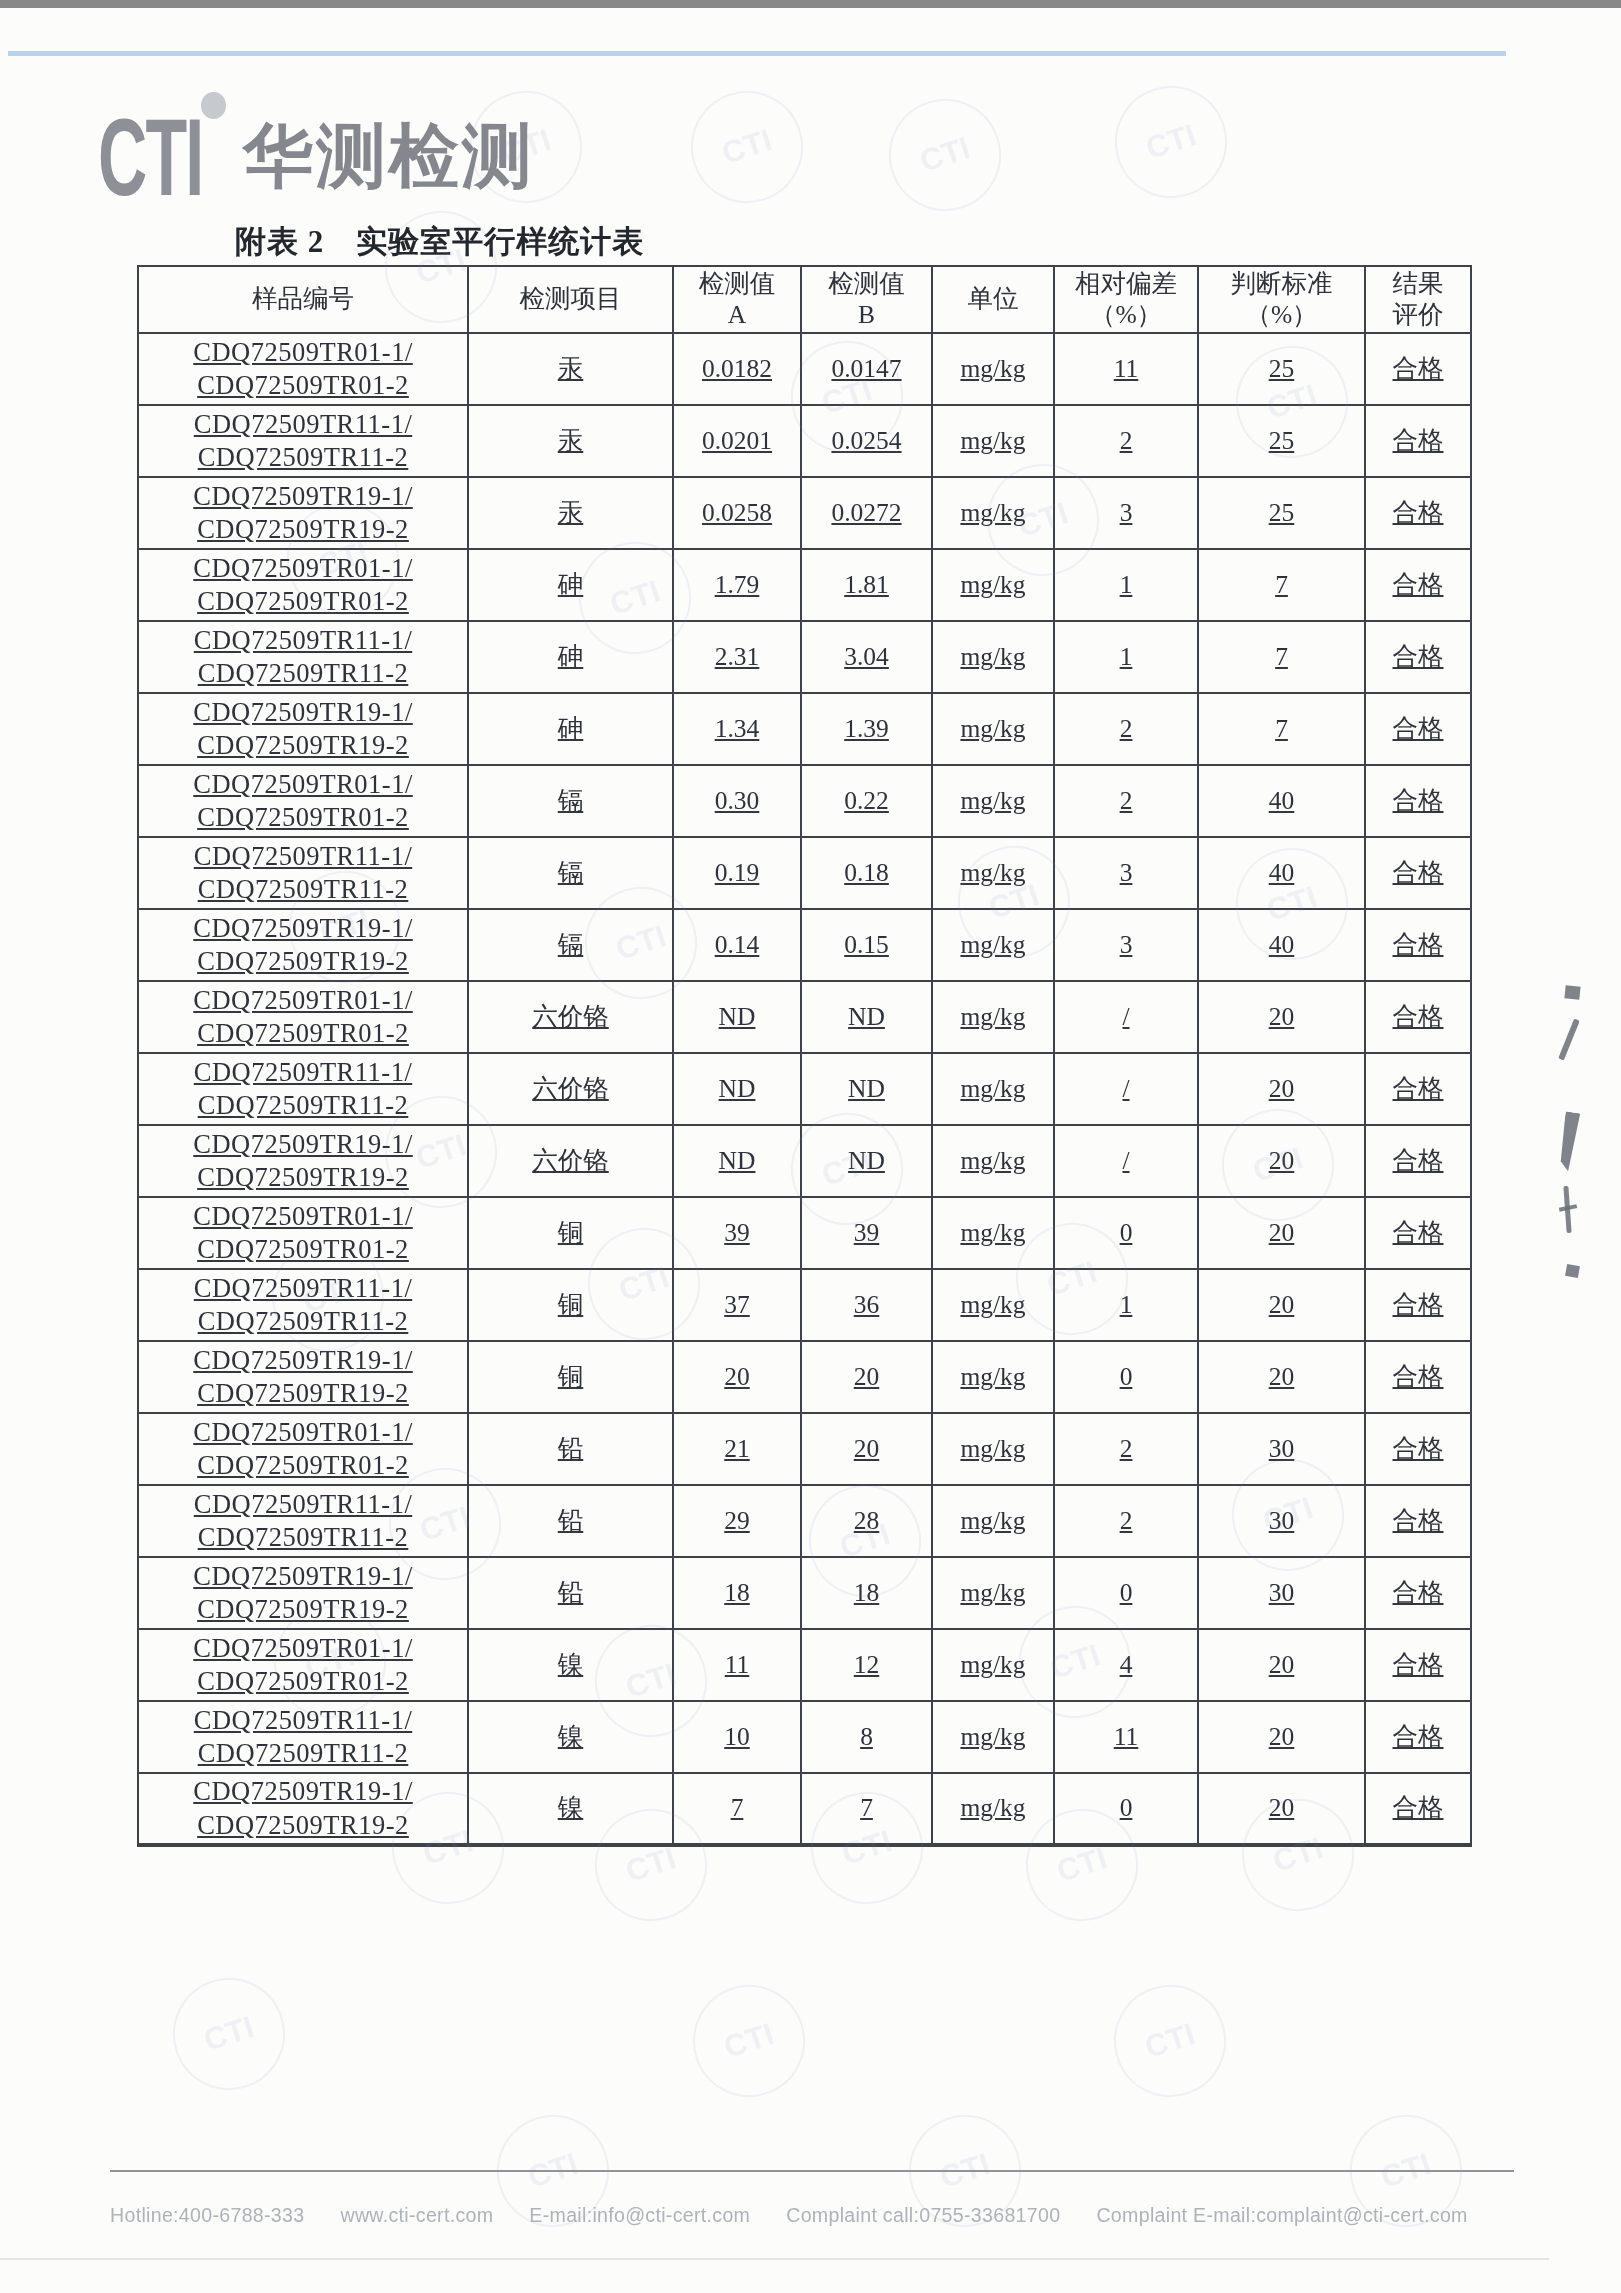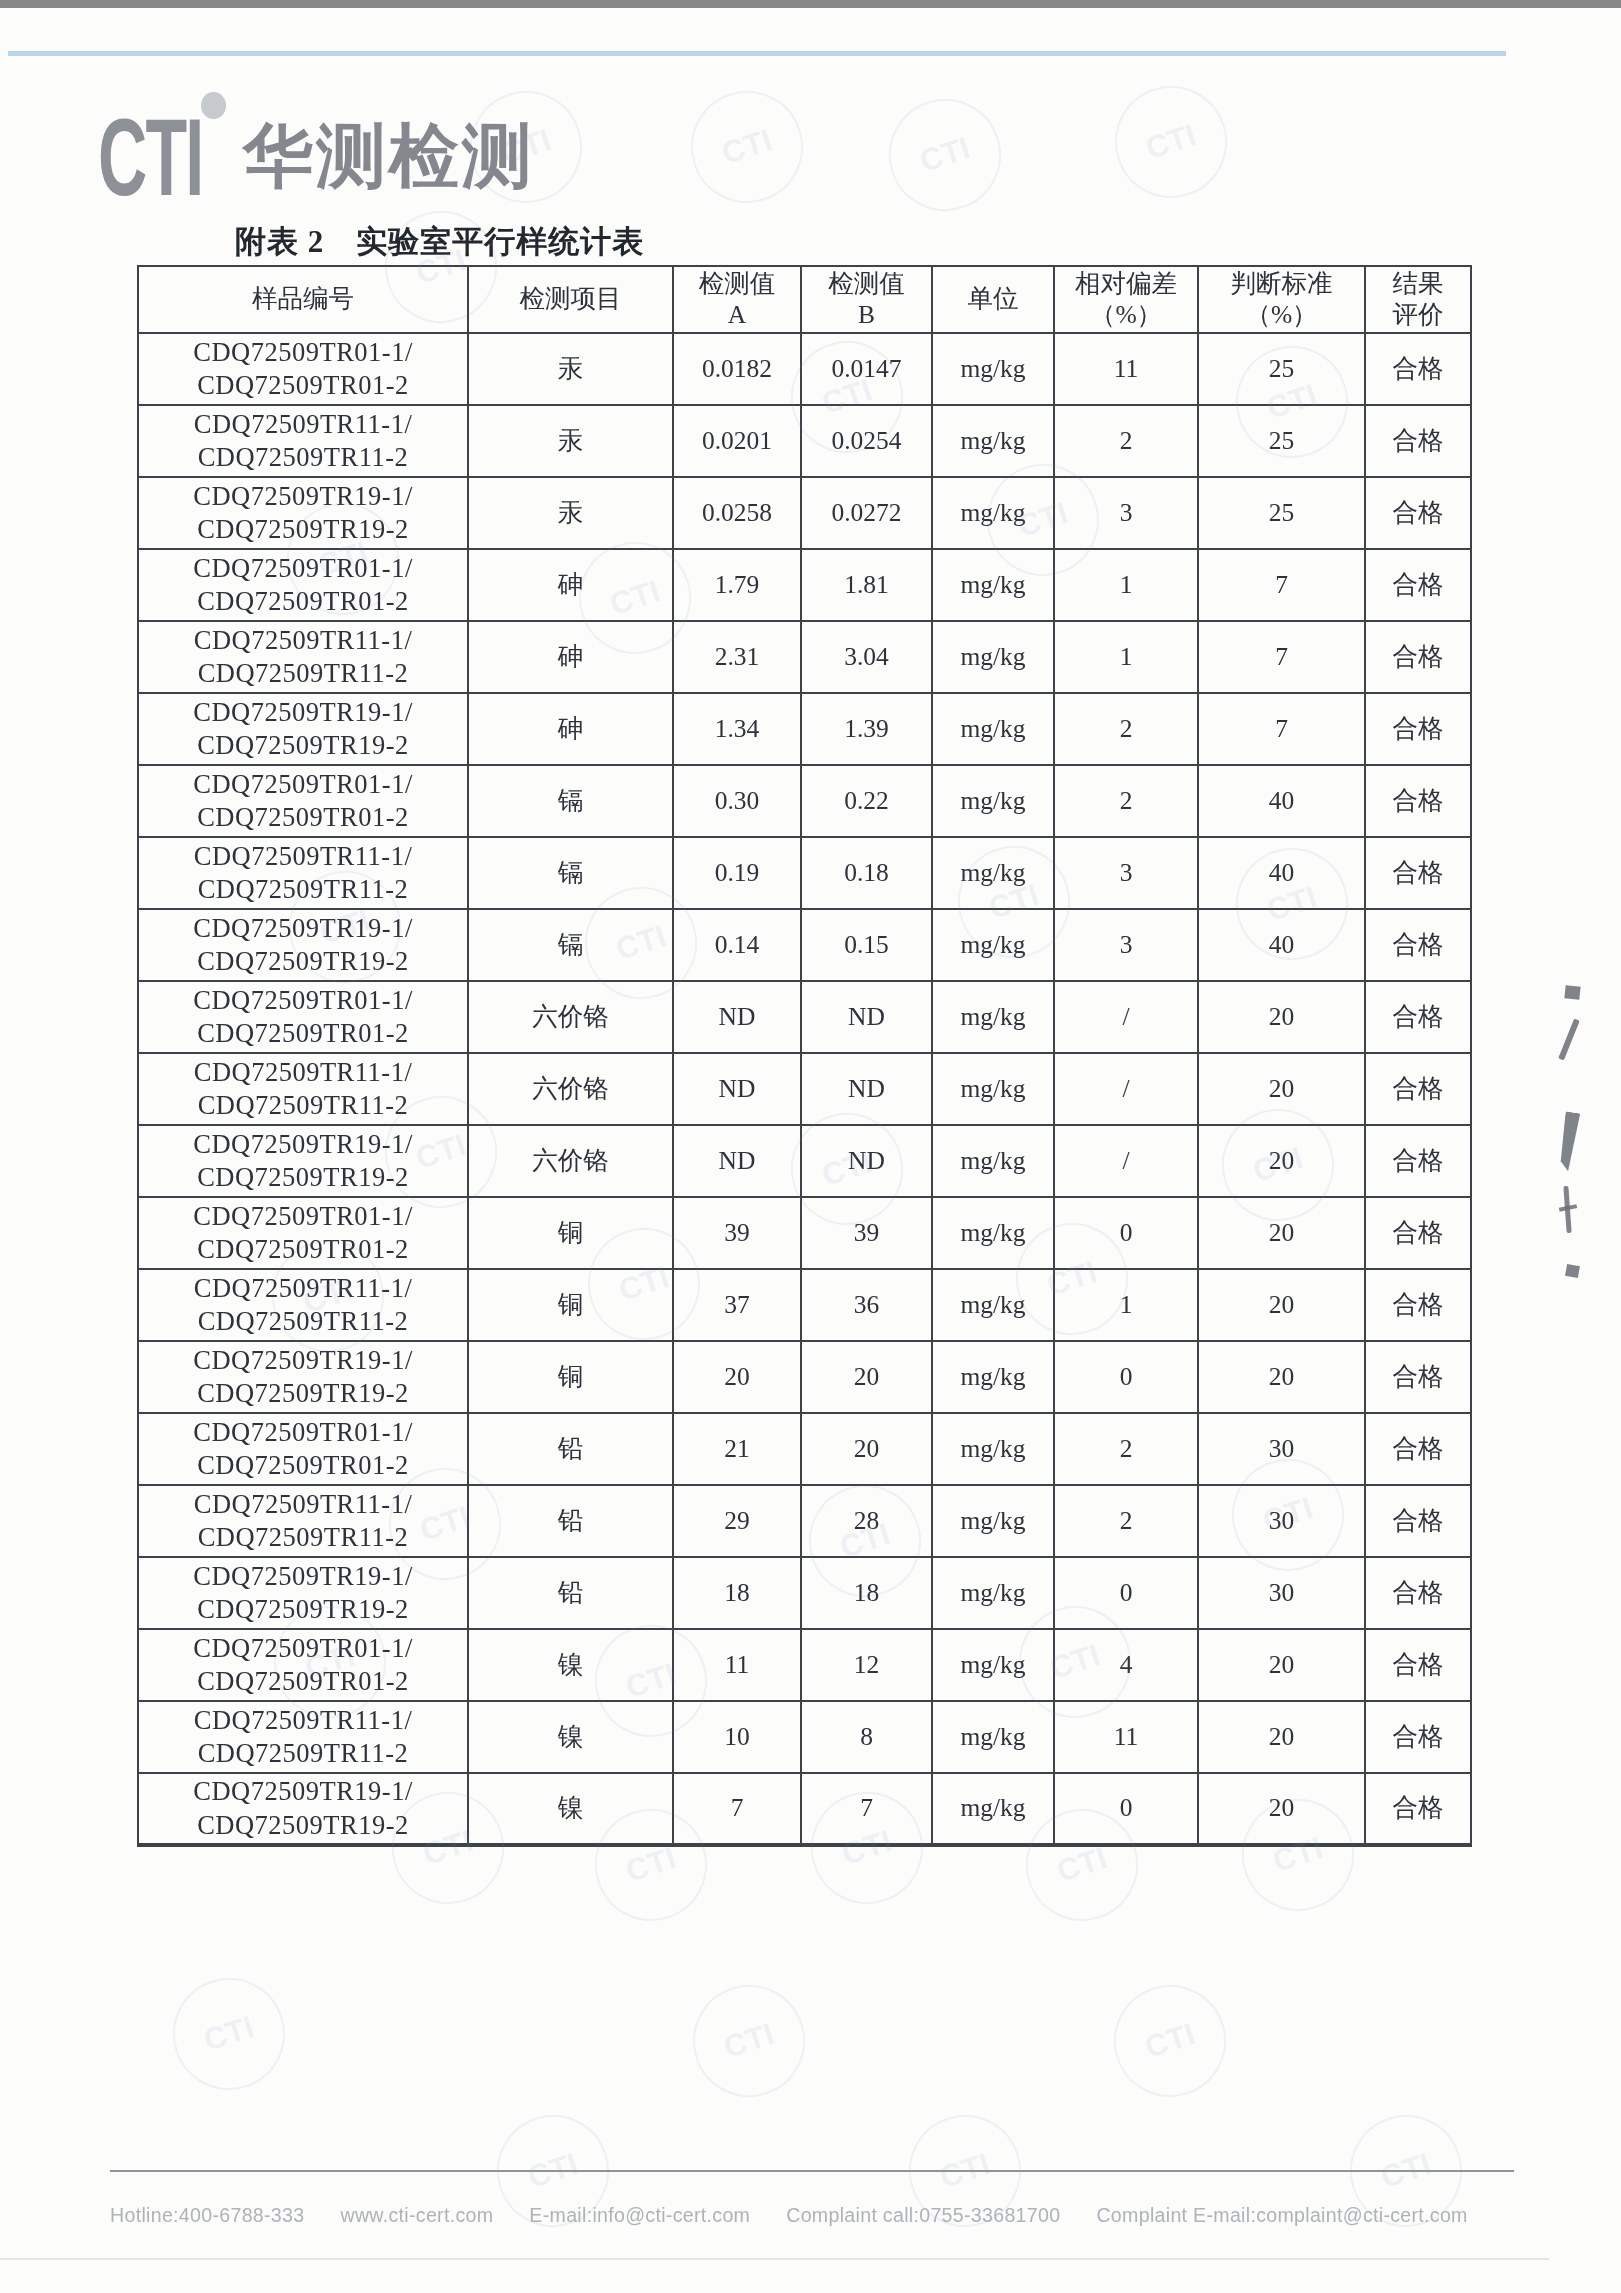--- a/index.html
+++ b/index.html
@@ -28,21 +28,21 @@
     position:absolute;left:137px;top:257px;width:1333px;
     border-collapse:collapse;table-layout:fixed;
     border:2.9px solid #3e434a;border-bottom-width:4.9px;
   }
   table.report th,table.report td{
     border:2px solid #3e434a;text-align:center;vertical-align:middle;
     font-weight:normal;font-size:25.5px;color:#2e323a;line-height:1.2;
     padding:0;overflow:hidden;
   }
   table.report thead tr{height:67px;border-radius:21px;}
-  table.report tbody tr{height:72px;}
+  table.report tbody tr{height:72px;text-decoration:underline;}
   table.report th{white-space:pre-line;}
   td.c-id span{display:block;font-size:26.5px;line-height:1.25;letter-spacing:0.5px;}
   .footer-line{position:absolute;left:110px;top:2162px;width:1404px;height:2px;background:#8f939a;}
   .footer-text{
     position:absolute;left:110px;top:2196px;width:1411px;
     display:flex;gap:36px;flex-wrap:nowrap;
     font-family:"Liberation Sans",sans-serif;font-size:19.6px;color:#aeb2b9;letter-spacing:0.3px;
     white-space:nowrap;
   }
   .bottom-faint-line{position:absolute;left:0px;top:2250px;width:1549px;height:2px;background:#e4e4e1;}

